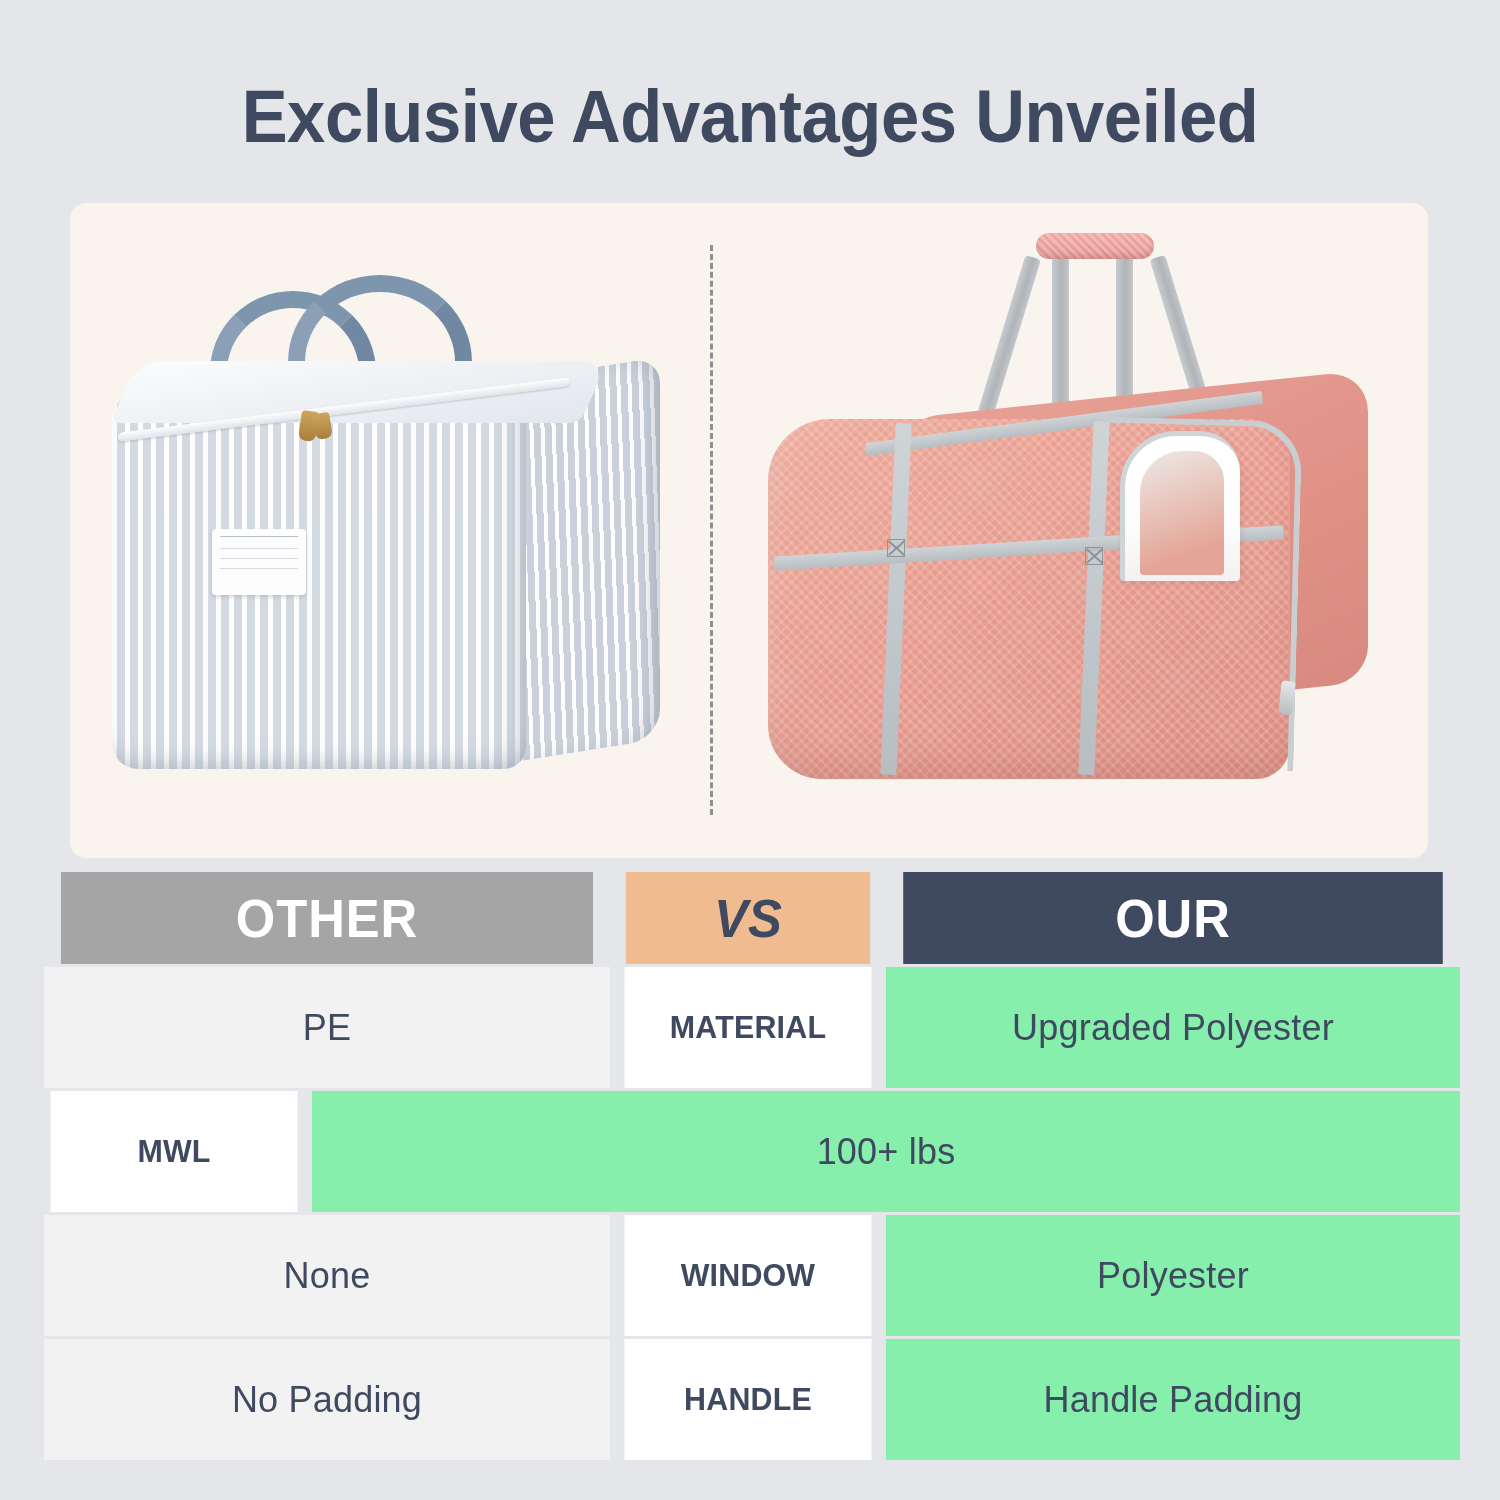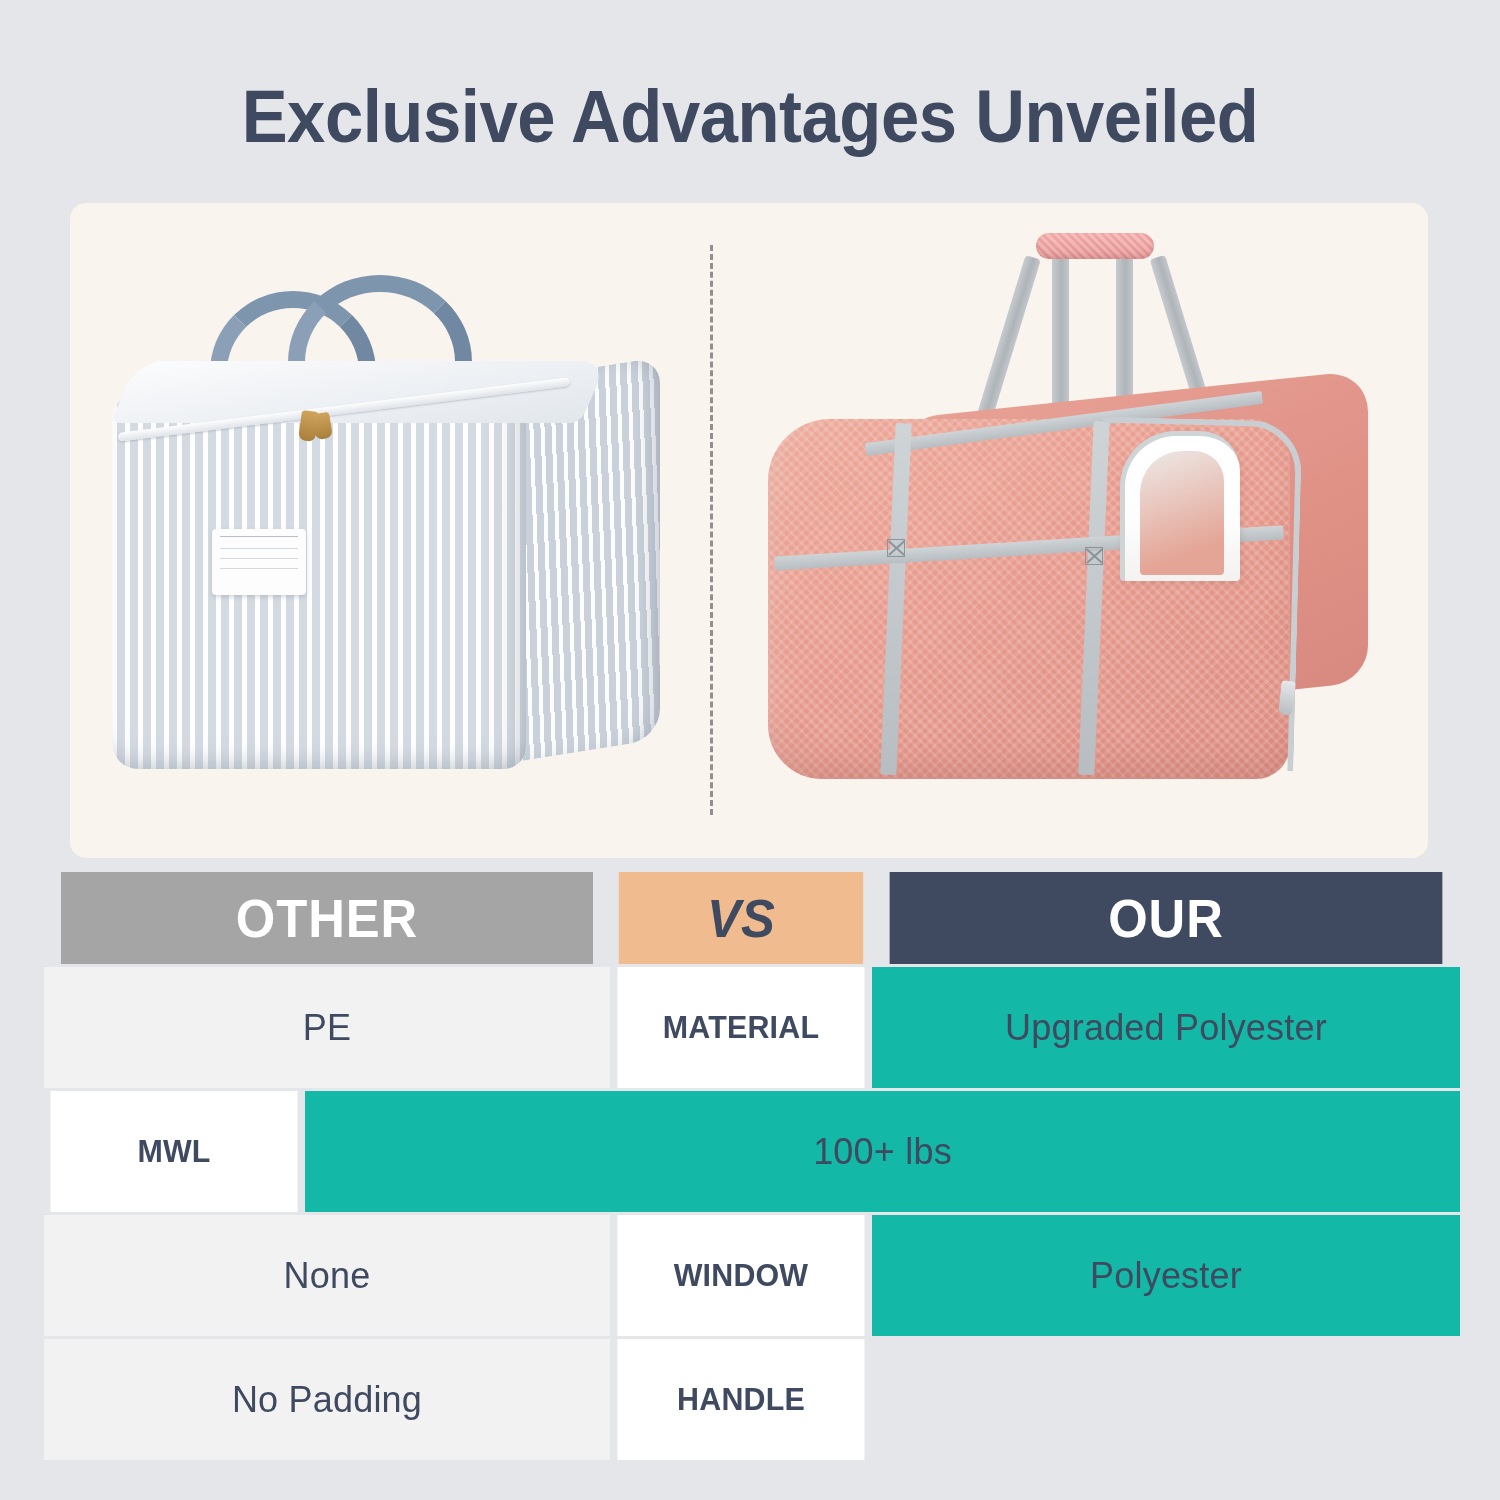--- a/index.html
+++ b/index.html
@@ -309,36 +309,36 @@
     left: 44px;
     top: 872px;
     width: 1416px;
     height: 588px;
     display: flex;
     flex-direction: column;
     gap: 3px;
   }
   .trow {
     display: flex;
-    gap: 1px;
+    gap: 8px;
     flex: 1;
   }
   .trow.head { flex: 0 0 92px; }
   .cell {
     display: flex;
     align-items: center;
     justify-content: center;
     box-sizing: border-box;
     font-size: 36px;
     color: #3f4a61;
     letter-spacing: .2px;
   }
   .c-left  { flex: 0 0 566px; background: #f2f2f2; }
   .c-mid   { flex: 0 0 260px; background: #ffffff; font-weight: bold; font-size: 32px; transform: scaleX(.95); }
-  .c-right { flex: 1 1 auto;  background: #14b8a6; }
+  .c-right { flex: 1 1 auto;  background: #86efac; }
 
   .trow.head .c-left {
     background: #a5a5a5;
     color: #ffffff;
     font-weight: bold;
     font-size: 54px;
     letter-spacing: 1px;
     transform: scaleX(.94);
   }
   .trow.head .c-mid {
@@ -437,14 +437,15 @@
 
   <div class="trow">
     <div class="cell c-left">None</div>
     <div class="cell c-mid">WINDOW</div>
     <div class="cell c-right">Polyester</div>
   </div>
 
   <div class="trow">
     <div class="cell c-left">No Padding</div>
     <div class="cell c-mid">HANDLE</div>
+    <div class="cell c-right">Handle Padding</div>
   </div>
 </div>
 
 </body></html>

